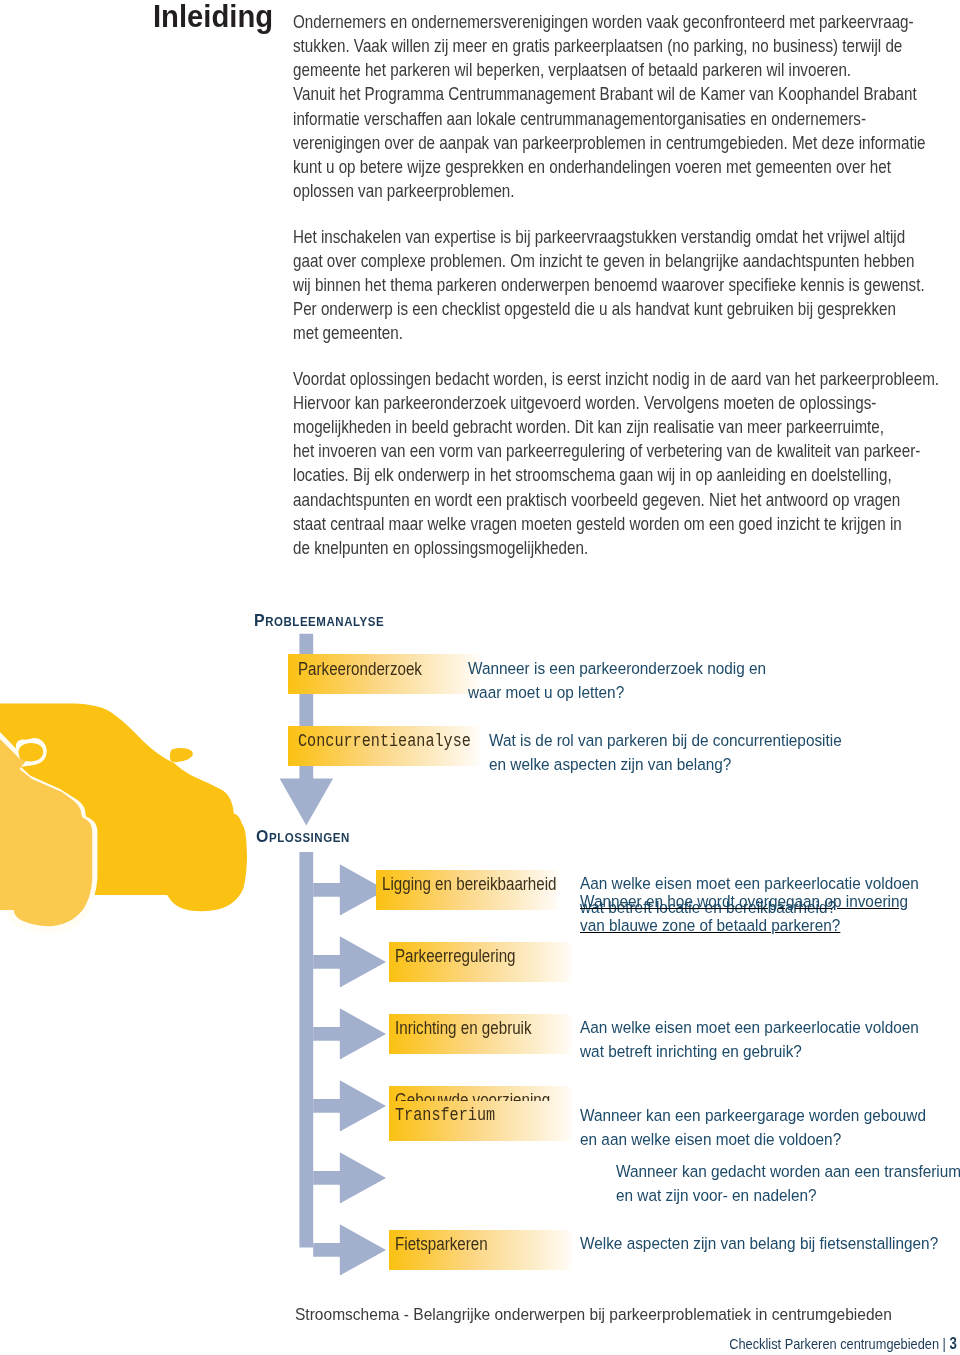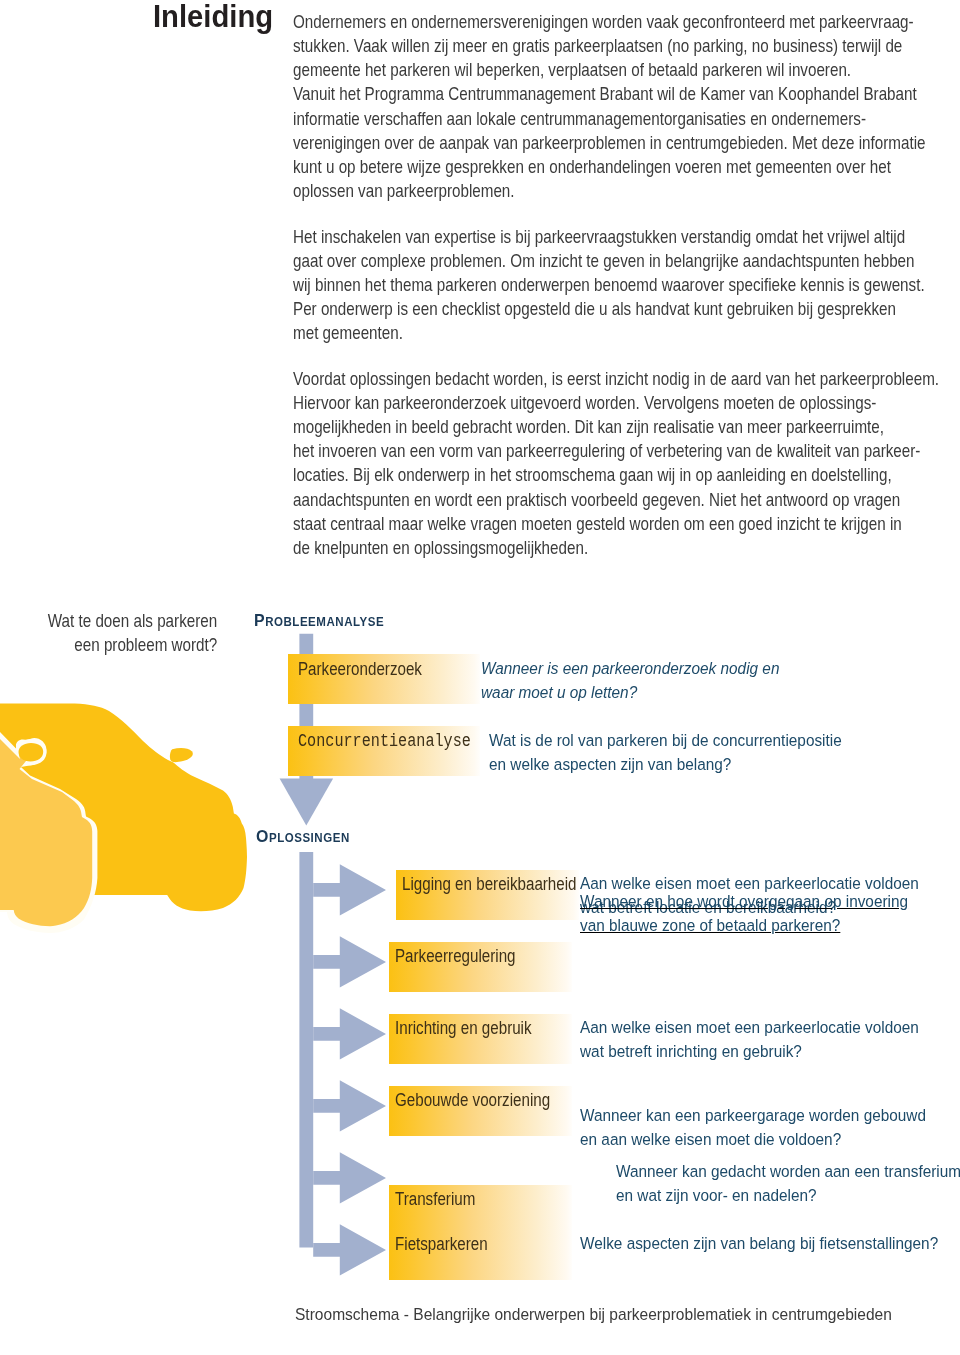--- a/index.html
+++ b/index.html
@@ -17,21 +17,21 @@
       transform:scaleX(0.860);transform-origin:left center;}
   .gap{height:21.4px;}
 
   .side-caption{position:absolute;left:9px;top:609.2px;width:208.2px;}
   .side-caption .ln{text-align:right;transform:scaleX(0.860);transform-origin:right center;}
 
   .sec-title{position:absolute;color:#1b3a57;font-weight:bold;white-space:nowrap;
              font-size:16.6px;letter-spacing:0.55px;font-variant:small-caps;
              transform:scaleX(0.96);transform-origin:left center;}
 
-  .ybox{position:absolute;height:50px;
+  .ybox{position:absolute;height:40px;
         background:linear-gradient(to right,#fbc113 0%,#fcc62e 12%,#fcd682 45%,#fdeecd 81%,#fffaf1 97%,#ffffff 101%);}
   .ybox .lbl{position:absolute;top:-1.7px;height:33.5px;line-height:33.5px;
              font-size:17.6px;color:#3d3018;white-space:pre;
              transform:scaleX(0.862);transform-origin:left center;}
 
   .desc{position:absolute;}
   .desc .ln{font-size:16.7px;line-height:24.0px;color:#1d4a68;white-space:pre;display:block;
             transform:scaleX(0.920);transform-origin:left center;}
 
   #caption{position:absolute;left:295.2px;top:1302.9px;font-size:17.0px;line-height:24px;color:#3b3b3b;white-space:pre;
@@ -148,44 +148,40 @@
         <div class="ln">Hiervoor kan parkeeronderzoek uitgevoerd worden. Vervolgens moeten de oplossings-</div>
         <div class="ln">mogelijkheden in beeld gebracht worden. Dit kan zijn realisatie van meer parkeerruimte,</div>
         <div class="ln">het invoeren van een vorm van parkeerregulering of verbetering van de kwaliteit van parkeer-</div>
         <div class="ln">locaties. Bij elk onderwerp in het stroomschema gaan wij in op aanleiding en doelstelling,</div>
         <div class="ln">aandachtspunten en wordt een praktisch voorbeeld gegeven. Niet het antwoord op vragen</div>
         <div class="ln">staat centraal maar welke vragen moeten gesteld worden om een goed inzicht te krijgen in</div>
         <div class="ln">de knelpunten en oplossingsmogelijkheden.</div>
       </div>
     </div>
 
-  <div class="side-caption">
-      <div class="ln">Wat te doen als parkeren</div>
-      <div class="ln">een probleem wordt?</div>
-    </div>
 
   <div class="sec-title" id="sec1-title" style="left: 253.8px; top: 610.5px;">Probleemanalyse</div>
   <div class="sec-title" id="sec2-title" style="left: 255.9px; top: 827.3px;">Oplossingen</div>
 
   <div id="flow-items">
       <div class="ybox" style="left: 287.8px; top: 654.4px; width: 192px;">
         <div class="lbl" style="left: 10.4px;">Parkeeronderzoek</div>
       </div>
-      <div class="desc" style="left: 481px; top: 656.5px; font-style: italic;">
+      <div class="desc" style="left: 468px; top: 656.5px;">
         <div class="ln">Wanneer is een parkeeronderzoek nodig en</div>
         <div class="ln">waar moet u op letten?</div>
       </div>
       <div class="ybox" style="left: 287.8px; top: 726.4px; width: 192px; font-family: Liberation Mono, monospace;">
         <div class="lbl" style="left: 10.4px;">Concurrentieanalyse</div>
       </div>
       <div class="desc" style="left: 489.3px; top: 728.5px;">
         <div class="ln">Wat is de rol van parkeren bij de concurrentiepositie</div>
         <div class="ln">en welke aspecten zijn van belang?</div>
       </div>
-      <div class="ybox" style="left: 396px; top: 869.8px; width: 183px;">
+      <div class="ybox" style="left: 376px; top: 869.8px; width: 183px;">
         <div class="lbl" style="left: 6.1px;">Ligging en bereikbaarheid</div>
       </div>
       <div class="desc" style="left: 580.2px; top: 871.9px;">
         <div class="ln">Aan welke eisen moet een parkeerlocatie voldoen</div>
         <div class="ln">wat betreft locatie en bereikbaarheid?</div>
       </div>
       <div class="ybox" style="left: 389.2px; top: 941.8px; width: 183px;">
         <div class="lbl" style="left: 6.1px;">Parkeerregulering</div>
       </div>
       <div class="desc" style="left: 580.2px; top: 890px; text-decoration: underline;">
@@ -199,30 +195,33 @@
         <div class="ln">Aan welke eisen moet een parkeerlocatie voldoen</div>
         <div class="ln">wat betreft inrichting en gebruik?</div>
       </div>
       <div class="ybox" style="left: 389.2px; top: 1085.8px; width: 183px;">
         <div class="lbl" style="left: 6.1px;">Gebouwde voorziening</div>
       </div>
       <div class="desc" style="left: 580.2px; top: 1104px;">
         <div class="ln">Wanneer kan een parkeergarage worden gebouwd</div>
         <div class="ln">en aan welke eisen moet die voldoen?</div>
       </div>
-      <div class="ybox" style="left: 389.2px; top: 1185px; width: 183px;">
+      <div class="ybox" style="left: 389.2px; top: 1101px; width: 183px; font-family: Liberation Mono, monospace;">
         <div class="lbl" style="left: 6.1px;">Transferium</div>
       </div>
       <div class="desc" style="left: 580.2px; top: 1159.9px; margin-left: 36px;">
         <div class="ln">Wanneer kan gedacht worden aan een transferium</div>
         <div class="ln">en wat zijn voor- en nadelen?</div>
       </div>
       <div class="ybox" style="left: 389.2px; top: 1229.8px; width: 183px;">
         <div class="lbl" style="left: 6.1px;">Fietsparkeren</div>
       </div>
       <div class="desc" style="left: 580.2px; top: 1231.9px;">
         <div class="ln">Welke aspecten zijn van belang bij fietsenstallingen?</div>
       </div>
     </div>
 
   <div id="caption">Stroomschema - Belangrijke onderwerpen bij parkeerproblematiek in centrumgebieden</div>
 
+  <div id="footer">
+    <span class="ftx"><span>Checklist Parkeren centrumgebieden |</span> <b>3</b></span>
+  </div>
 </div>
 
 </body></html>

